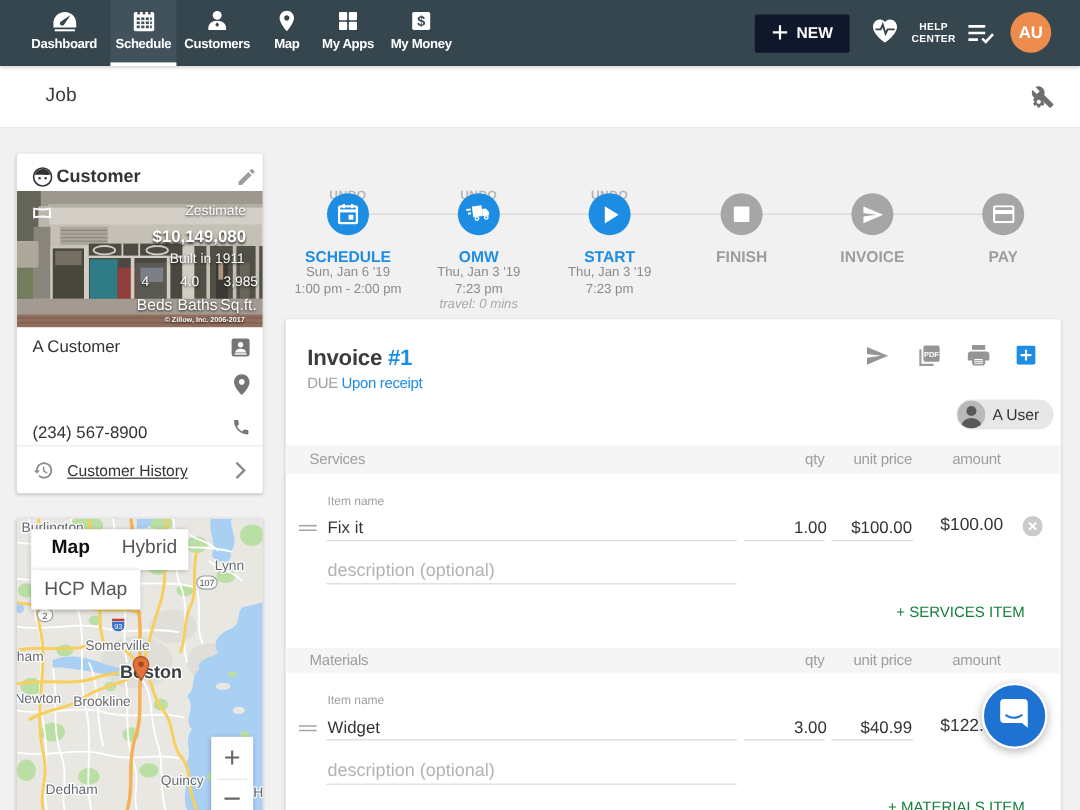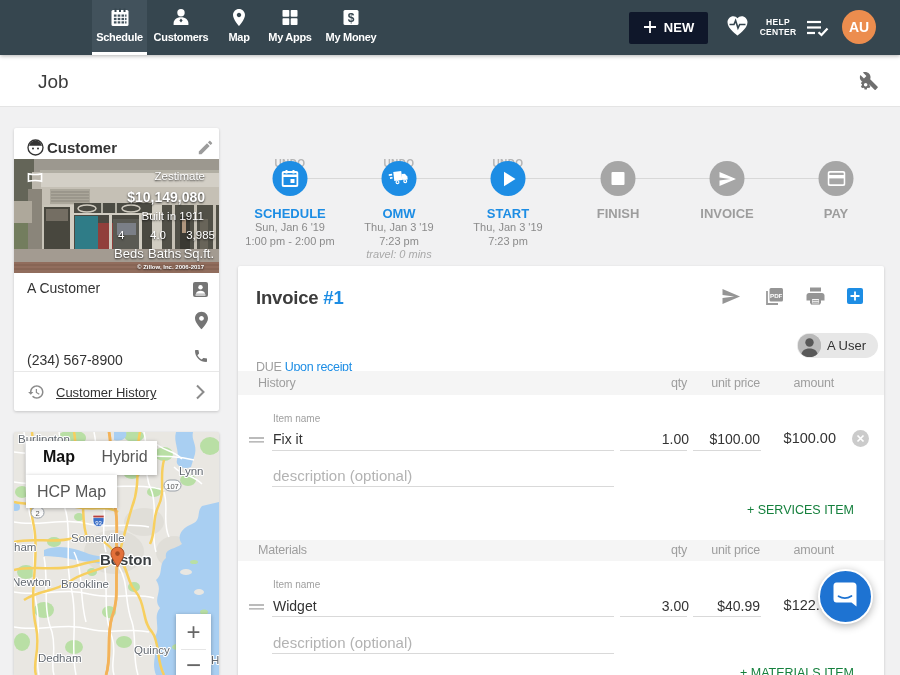--- a/index.html
+++ b/index.html
@@ -13,21 +13,21 @@
 .tab .lb { position:absolute; left:50%; transform:translateX(-50%); top:31px; font-size:11px; font-weight:bold; white-space:nowrap; letter-spacing:-0.3px; }
 .tab.active { background:#42525c; }
 .tab.active::after { content:""; position:absolute; left:0; right:0; bottom:0; height:3px; background:#fff; }
 
 #newbtn { position:absolute; left:629px; top:12px; width:79px; height:32px; background:#0f172a; border-radius:2px; color:#fff; font-size:13px; font-weight:bold; text-align:center; line-height:32px; }
 #helpcenter { position:absolute; left:753px; top:17px; width:50px; color:#fff; font-size:8.5px; font-weight:bold; text-align:center; line-height:10px; letter-spacing:.3px; }
 #avatar { position:absolute; left:842px; top:10px; width:34px; height:34px; border-radius:50%; background:#ec8d4e; color:#fff; font-size:14px; font-weight:bold; text-align:center; line-height:34px; }
 
 
 #jobbar { position:absolute; left:0; top:55px; width:900px; height:52px; background:#fff; border-bottom:1px solid #e4e4e4; z-index:10; }
-#jobbar .title { position:absolute; left:38px; top:16px; font-size:19px; color:#3c3c3c; }
+#jobbar .title { position:absolute; left:38px; top:16px; font-size:16px; color:#3c3c3c; }
 
 
 #custcard { position:absolute; left:14px; top:128px; width:205px; height:283px; background:#fff; border-radius:2px; box-shadow:0 1px 3px rgba(0,0,0,.18); }
 #custcard .hdr { position:absolute; left:0; top:0; width:100%; height:31px; }
 #custcard .hdr .t { position:absolute; left:33px; top:11px; font-size:15px; font-weight:bold; color:#333; }
 #photo { position:absolute; left:0; top:31px; width:205px; height:114px; overflow:hidden; }
 .ovl { position:absolute; color:#fff; text-shadow:0 1px 2px rgba(0,0,0,.8); text-align:right; right:7px; }
 #custcard .row { position:absolute; left:13px; font-size:14px; color:#333; }
 #custcard .icr { position:absolute; right:10px; }
 #histrow { position:absolute; left:0; top:243px; width:100%; height:40px; border-top:1px solid #e8e8e8; }
@@ -47,41 +47,50 @@
 .slabel { position:absolute; width:100%; top:78px; font-size:13px; font-weight:bold; }
 .slabel.blue { color:#1d8de4; }
 .slabel.gray { color:#9d9d9d; }
 .sdate { position:absolute; width:130%; left:-15%; top:93px; font-size:11px; color:#8b8b8b; line-height:13.5px; }
 #tline { position:absolute; left:290px; top:178px; width:546px; height:1px; background:#d8d8d8; }
 
 
 #invcard { position:absolute; left:238px; top:266px; width:646px; height:500px; background:#fff; border-radius:2px; box-shadow:0 1px 3px rgba(0,0,0,.18); }
 #invcard .ivtitle { position:absolute; left:18px; top:21px; font-size:18.5px; font-weight:bold; color:#3c3c3c; letter-spacing:-0.2px; }
 #invcard .ivtitle .num { color:#1d8de4; }
-#invcard .due { position:absolute; left:18px; top:46px; font-size:12.5px; color:#9e9e9e; letter-spacing:-0.3px;margin-top:48px; }
+#invcard .due { position:absolute; left:18px; top:46px; font-size:12.5px; color:#9e9e9e; letter-spacing:-0.3px; }
 #invcard .due a { color:#1d8de4; text-decoration:none; }
 .userchip { position:absolute; right:6px; top:66.5px; height:25px; background:#e7e7e7; border-radius:13px; padding:0 12px 0 30px; font-size:13px; color:#333; line-height:25px; }
 .userchip .av { position:absolute; left:1px; top:1px; width:23px; height:23px; border-radius:50%; background:#b9b9b9; overflow:hidden; }
 .sechdr { position:absolute; left:0; width:100%; height:24px; background:#f5f5f5; color:#9e9e9e; font-size:12.5px; line-height:24px; letter-spacing:-0.2px; }
 .sechdr .nm { position:absolute; left:20px; }
 .sechdr .c1 { position:absolute; right:197px; }
 .sechdr .c2 { position:absolute; right:124px; }
 .sechdr .c3 { position:absolute; right:50px; }
 .ilabel { position:absolute; font-size:10px; color:#a0a0a0; }
 .ival { position:absolute; font-size:14px; color:#333; }
 .uline { position:absolute; height:1px; background:#d9d9d9; }
 .addlink { position:absolute; right:30px; font-size:12.5px; font-weight:normal; color:#15803d; }
 
 
 #fab { position:absolute; left:818px; top:569px; width:55px; height:55px; border-radius:50%; background:#1e73d2; border:2.5px solid #fff; box-shadow:0 2px 8px rgba(0,0,0,.3); z-index:30; }
 </style>
 </head>
 <body>
 
 <div id="nav">
+  <div class="tab" style="left:20px;width:67px;">
+    <span class="ic">
+        <svg width="22" height="19" viewBox="0 0 22 19">
+          <path fill-rule="evenodd" d="M11 2 C5.6 2 1.5 6.2 1.5 11.3 L1.5 15 L20.5 15 L20.5 11.3 C20.5 6.2 16.4 2 11 2 Z M10.2 12.8 L15.8 4.4 L7.5 10.1 C6.7 10.9 6.7 12 7.5 12.8 C8.2 13.5 9.5 13.5 10.2 12.8 Z" fill="#fff"></path>
+          <rect x="2.6" y="16.4" width="16.8" height="1.7" fill="#fff"></rect>
+        </svg>
+      </span>
+    <span class="lb">Dashboard</span>
+    </div>
   <div class="tab active" style="left:92px;width:55px;">
     <span class="ic">
         <svg width="19" height="19" viewBox="0 0 19 19">
           <rect x="1" y="2" width="17" height="16" rx="1.5" fill="#fff"></rect>
           <rect x="4" y="0.5" width="2" height="3.5" fill="#36464f"></rect>
           <rect x="8.5" y="0.5" width="2" height="3.5" fill="#36464f"></rect>
           <rect x="13" y="0.5" width="2" height="3.5" fill="#36464f"></rect>
           <g fill="#42525c">
             <rect x="3.4" y="6.5" width="2.6" height="2.2"></rect>
             <rect x="7.2" y="6.5" width="2.6" height="2.2"></rect>
@@ -520,21 +529,21 @@
         <path d="M8 3.5 L8 12.5 M3.5 8 L12.5 8" stroke="#fff" stroke-width="1.8"></path>
       </svg>
     </span>
   <div class="userchip"><span class="av"><svg width="23" height="23" viewBox="0 0 23 23">
           <rect width="23" height="23" fill="#b9b9b9"></rect>
           <circle cx="11.5" cy="8.5" r="4.2" fill="#585858"></circle>
           <path d="M3 23 C3 16.5 7 14.5 11.5 14.5 C16 14.5 20 16.5 20 23 Z" fill="#585858"></path>
         </svg></span>A User</div>
 
   <div class="sechdr" style="top:104.5px;">
-      <span class="nm">History</span>
+      <span class="nm">Services</span>
       <span class="c1">qty</span>
       <span class="c2">unit price</span>
       <span class="c3">amount</span>
     </div>
 
   <div class="ilabel" style="left:35px;top:147px;">Item name</div>
   <span class="abs" id="dr1" style="left:11px;top:171px;">
       <svg width="15" height="6" viewBox="0 0 15 6">
         <path d="M0 1 L15 1 M0 4.8 L15 4.8" stroke="#a5a5a5" stroke-width="1.3"></path>
       </svg>

